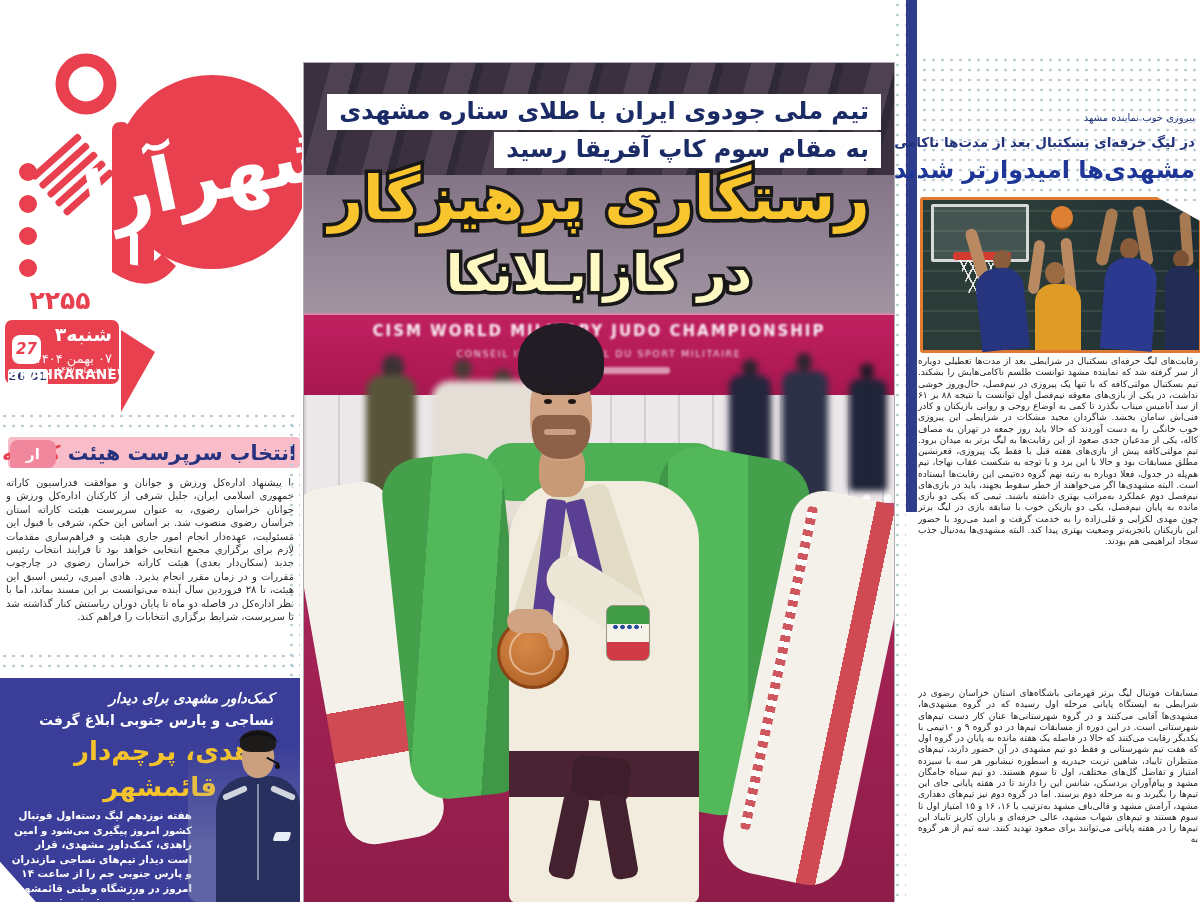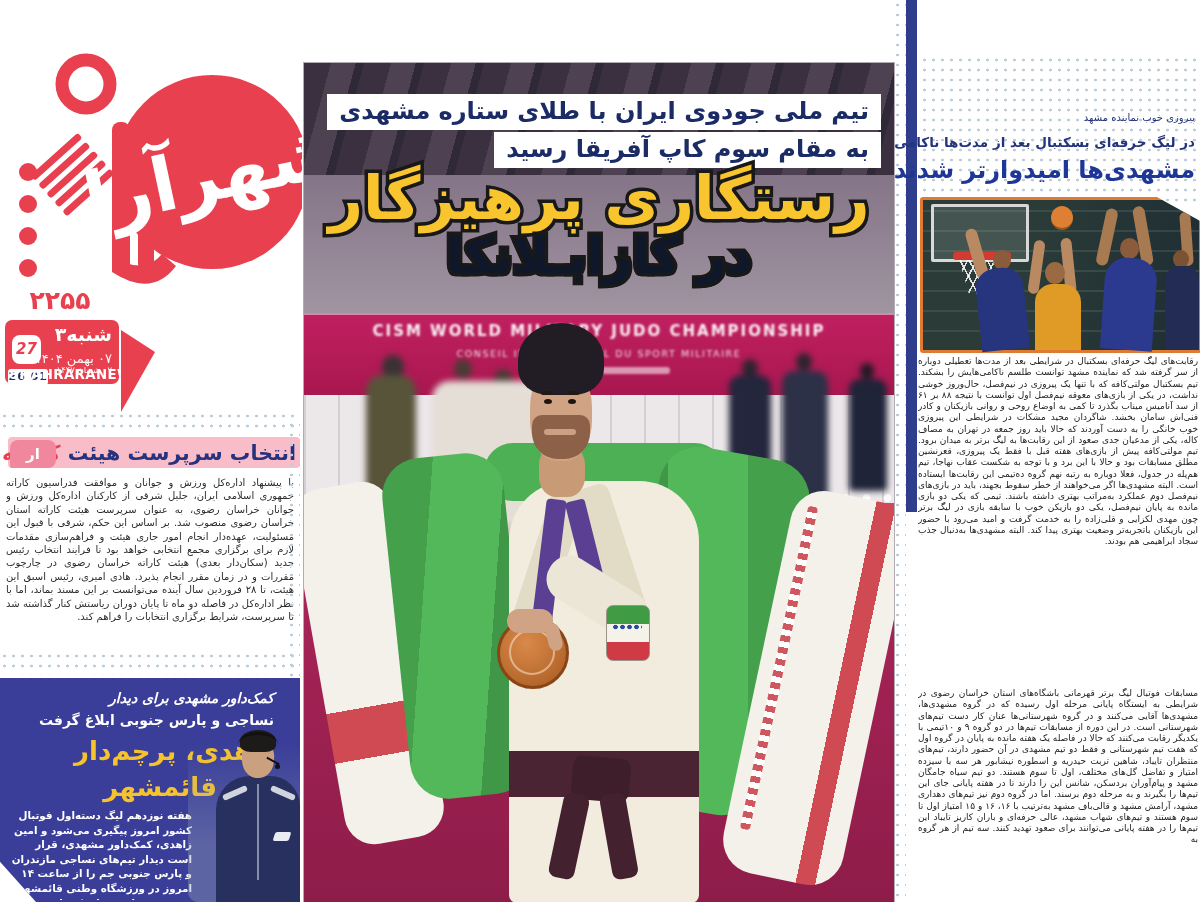--- a/index.html
+++ b/index.html
@@ -53,21 +53,21 @@
   .ph-floor{left:0;top:440px;width:590px;height:400px;background:linear-gradient(180deg,#c4487a 0 28px,#a72457 90px,#8e1c49);}
   .flowers{left:300px;top:428px;width:290px;height:22px;background-image:radial-gradient(circle,#fff 3.6px,transparent 4.3px);background-size:21px 14px;opacity:.9;}
   .crowd{filter:blur(3px);}
   .ath{}
   .ph-headlines{z-index:30;}
   .subbox{position:absolute;background:#fff;color:#1b2b66;font-weight:bold;font-size:24px;direction:rtl;padding:3px 12px 5px 12px;text-align:right;}
   .hl{position:absolute;left:0;width:100%;text-align:center;font-weight:bold;direction:rtl;
       -webkit-text-stroke:7px #191919;paint-order:stroke fill;
       text-shadow:3px 0 0 #191919,-3px 0 0 #191919,0 3px 0 #191919,0 -3px 0 #191919,2.5px 2.5px 0 #191919,-2.5px -2.5px 0 #191919,2.5px -2.5px 0 #191919,-2.5px 2.5px 0 #191919;}
   .hl-y{top:100px;font-size:60px;color:#f9c52e;}
-  .hl-w{top:164px;font-size:50px;color:#0f172a;}
+  .hl-w{top:182px;font-size:50px;color:#fef9c3;}
   
   .rk1{right:5px;top:112px;font-size:10px;font-weight:normal;color:#24347c;direction:rtl;}
   .rk2{right:5px;top:134px;font-size:13.5px;font-weight:bold;color:#24347c;direction:rtl;}
   .rhead{right:5px;top:156px;font-size:24px;font-weight:bold;color:#1e3697;direction:rtl;}
   .bbphoto{left:920px;top:197px;width:276px;height:150px;border:3px solid #e07a33;border-radius:3px;clip-path:polygon(0 0,84% 0,100% 16%,100% 100%,0 100%);background:linear-gradient(100deg,#2a3b38 0 40%,#1f2d33 100%);}
   .bb-inner{position:absolute;inset:0;filter:blur(.7px);}
   .rbody1{left:918px;top:356px;width:280px;height:288px;font-size:9px;line-height:11.25px;color:#222;overflow:hidden;}
   .pinkhead{left:918px;top:650px;width:280px;height:30px;background:#f4b7a5;border-radius:3px;color:#1e2f6e;font-size:15px;font-weight:bold;direction:rtl;text-align:right;line-height:30px;padding-right:10px;box-sizing:border-box;}
   .rbody2{left:918px;top:688px;width:280px;height:212px;font-size:9px;line-height:11.25px;color:#222;overflow:hidden;}
   .body-txt{direction:rtl;text-align:justify;}

